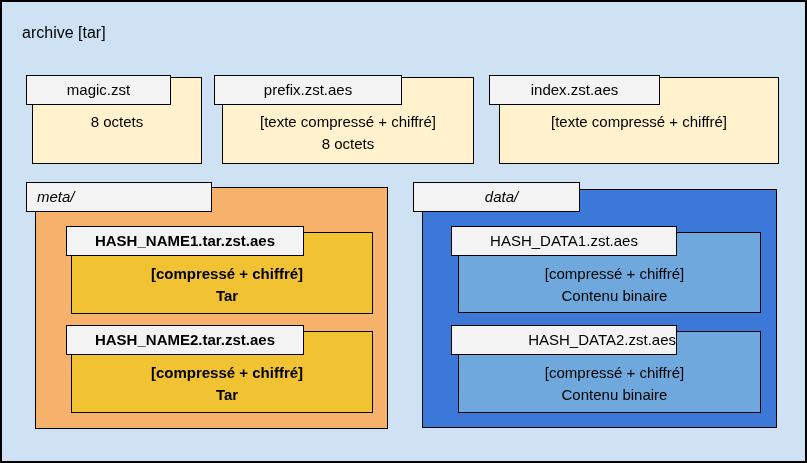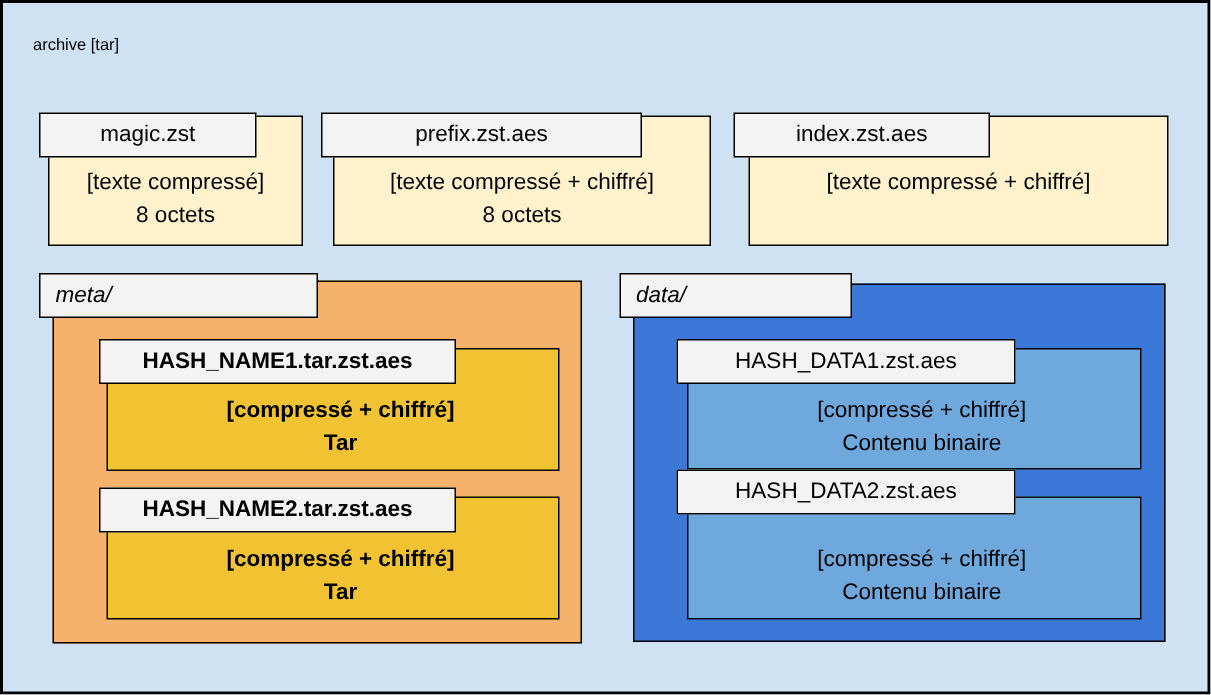--- a/index.html
+++ b/index.html
@@ -16,21 +16,21 @@
     border: 2px solid var(--border, #000);
     font-family: "Liberation Sans", sans-serif;
     font-size: 15px;
     color: #000;
     overflow: hidden;
   }
   .diagram-title {
     position: absolute;
     left: 20px;
     top: 22px;
-    font-size: 11px;
+    font-size: 16px;
   }
   .filebox { position: absolute; }
   .tab {
     position: absolute;
     box-sizing: border-box;
     height: 30px;
     line-height: 28px;
     background: var(--tab, #f3f3f3);
     border: 1px solid var(--border, #000);
     text-align: center;
@@ -54,62 +54,61 @@
     position: absolute;
     left: 0;
     right: 0;
     line-height: 22px;
   }
   
   .fb-magic  { left: 24px;  top: 73px; }
   .fb-magic  .tab  { left: 0; top: 0; width: 145px; }
   .fb-magic  .body { left: 6px;  top: 2px; width: 170px; height: 87px; background: var(--cream, #fff2cc); }
   .fb-prefix { left: 212px; top: 73px; }
-  .fb-prefix .tab  { left: 0; top: 0; width: 214px; }
+  .fb-prefix .tab  { left: 0; top: 0; width: 188px; }
   .fb-prefix .body { left: 8px;  top: 2px; width: 252px; height: 87px; background: var(--cream, #fff2cc); }
   .fb-index  { left: 487px; top: 73px; }
   .fb-index  .tab  { left: 0; top: 0; width: 171px; }
   .fb-index  .body { left: 10px; top: 2px; width: 280px; height: 87px; background: var(--cream, #fff2cc); }
   .top-lines { top: 33px; }
   
   .folder { position: absolute; }
   .folder-meta { left: 24px; top: 180px; }
   .folder-meta > .tab { left: 0; top: 0; width: 186px; }
   .folder-meta > .body { left: 9px; top: 5px; width: 353px; height: 242px; background: var(--orange, #f6b26b); text-align: left; font-weight: bold; }
   .folder-data { left: 411px; top: 180px; }
-  .folder-data > .tab { left: 0; top: 0; width: 155px; }
+  .folder-data > .tab { left: 0; top: 0; width: 167px; text-align: center; }
   .folder-data > .body { left: 9px; top: 7px; width: 355px; height: 239px; background: var(--blue, #3c78d8); text-align: left; }
   
   .fb-name1 { left: 0; top: 0; }
   .fb-name2 { left: 0; top: 0; }
   .fb-name1 .tab, .fb-name2 .tab { left: 30px; width: 238px; }
   .fb-name1 .tab  { top: 38px; }
   .fb-name1 .body { left: 35px; top: 44px;  width: 302px; height: 82px; background: var(--gold, #f1c232); }
   .fb-name2 .tab  { top: 137px; }
   .fb-name2 .body { left: 35px; top: 143px; width: 302px; height: 82px; background: var(--gold, #f1c232); }
   
   .fb-data1 .tab, .fb-data2 .tab { left: 28px; width: 226px; }
   .fb-data1 .tab  { top: 36px; }
   .fb-data1 .body { left: 35px; top: 42px;  width: 303px; height: 81px; background: var(--lightblue, #6fa8dc); }
-  .fb-data2 .tab  { top: 123px; }
+  .fb-data2 .tab  { top: 135px; text-align: right; }
   .fb-data2 .body { left: 35px; top: 141px; width: 303px; height: 82px; background: var(--lightblue, #6fa8dc); }
   .inner-lines { top: 30px; margin-left: 10px; }
 </style>
 </head>
 <body>
 
 <div class="canvas">
 
   <div class="diagram-title">archive [tar]</div>
 
   <div class="filebox fb-magic">
     <div class="tab">magic.zst</div>
     <div class="body">
       <div class="lines top-lines">
-        <div>[texte compressé]</div>
         <div>8 octets</div>
       </div>
     </div>
   </div>
 
   <div class="filebox fb-prefix">
     <div class="tab">prefix.zst.aes</div>
     <div class="body">
       <div class="lines top-lines">
         <div>[texte compressé + chiffré]</div>

